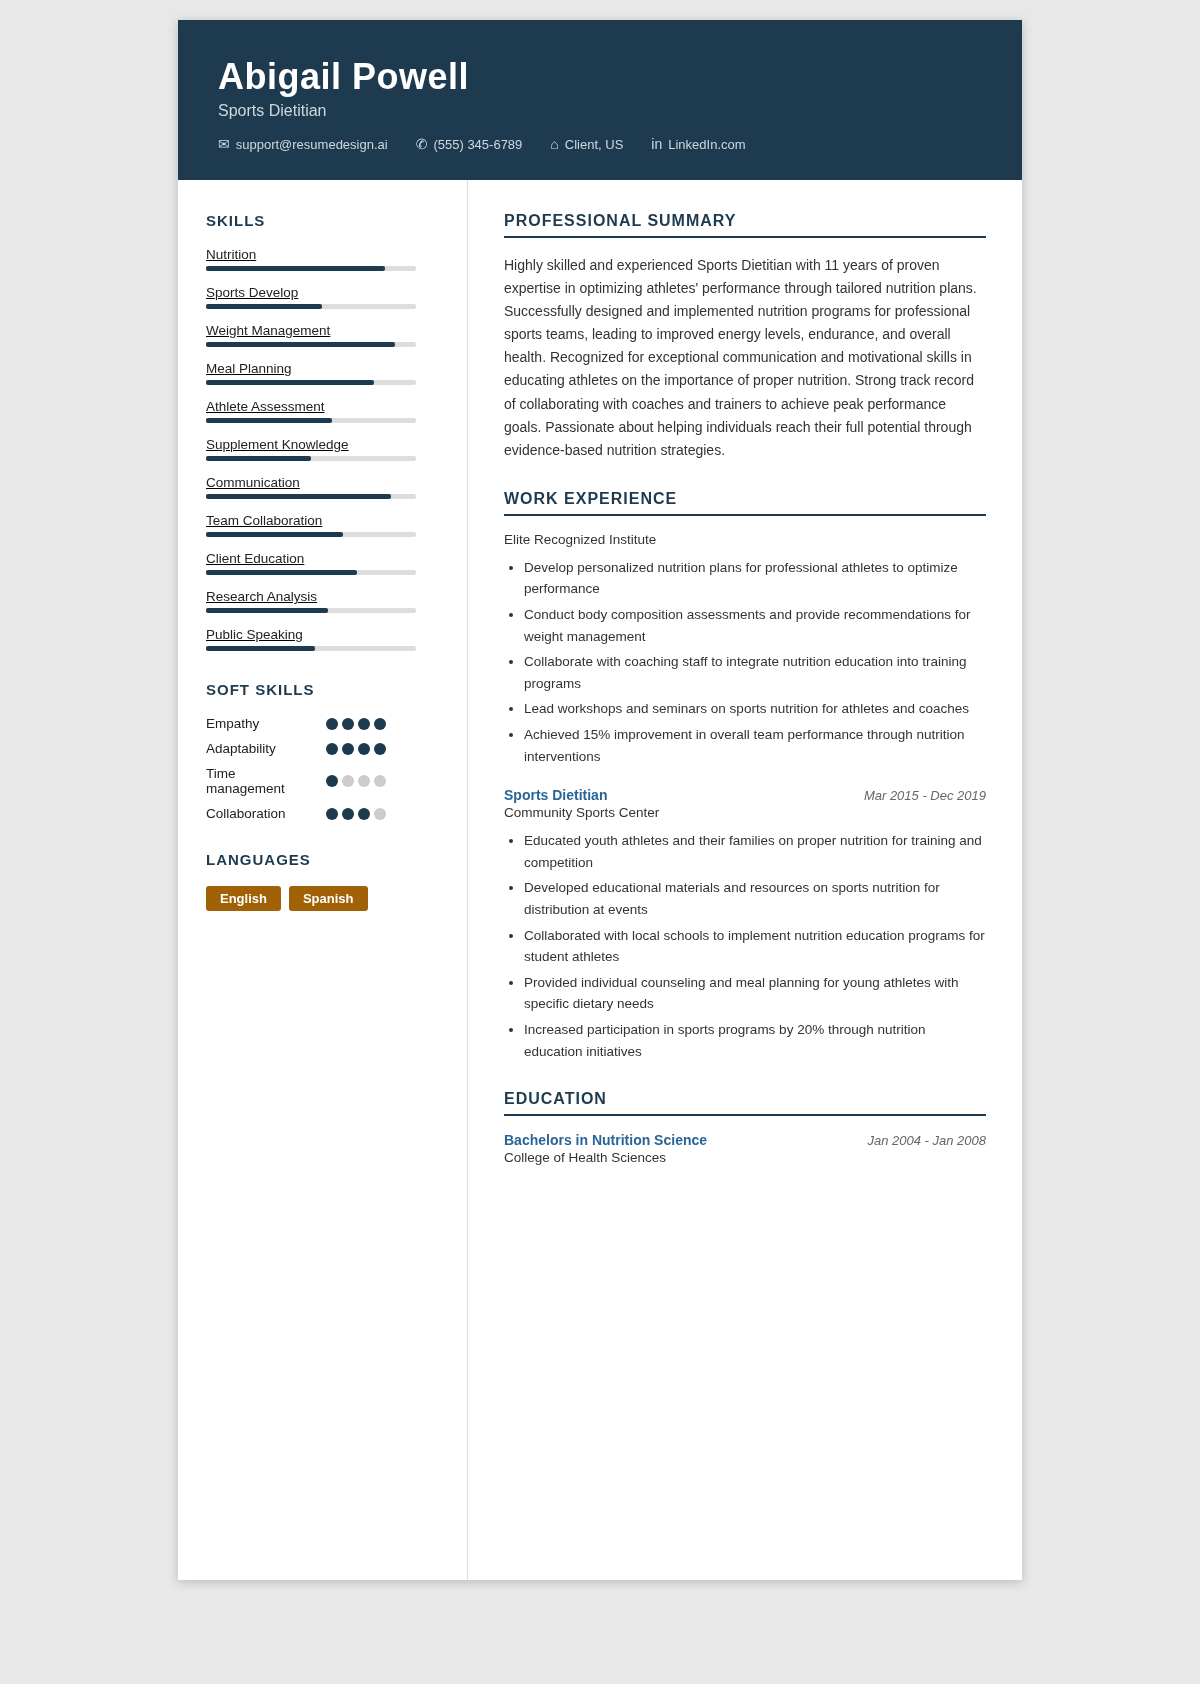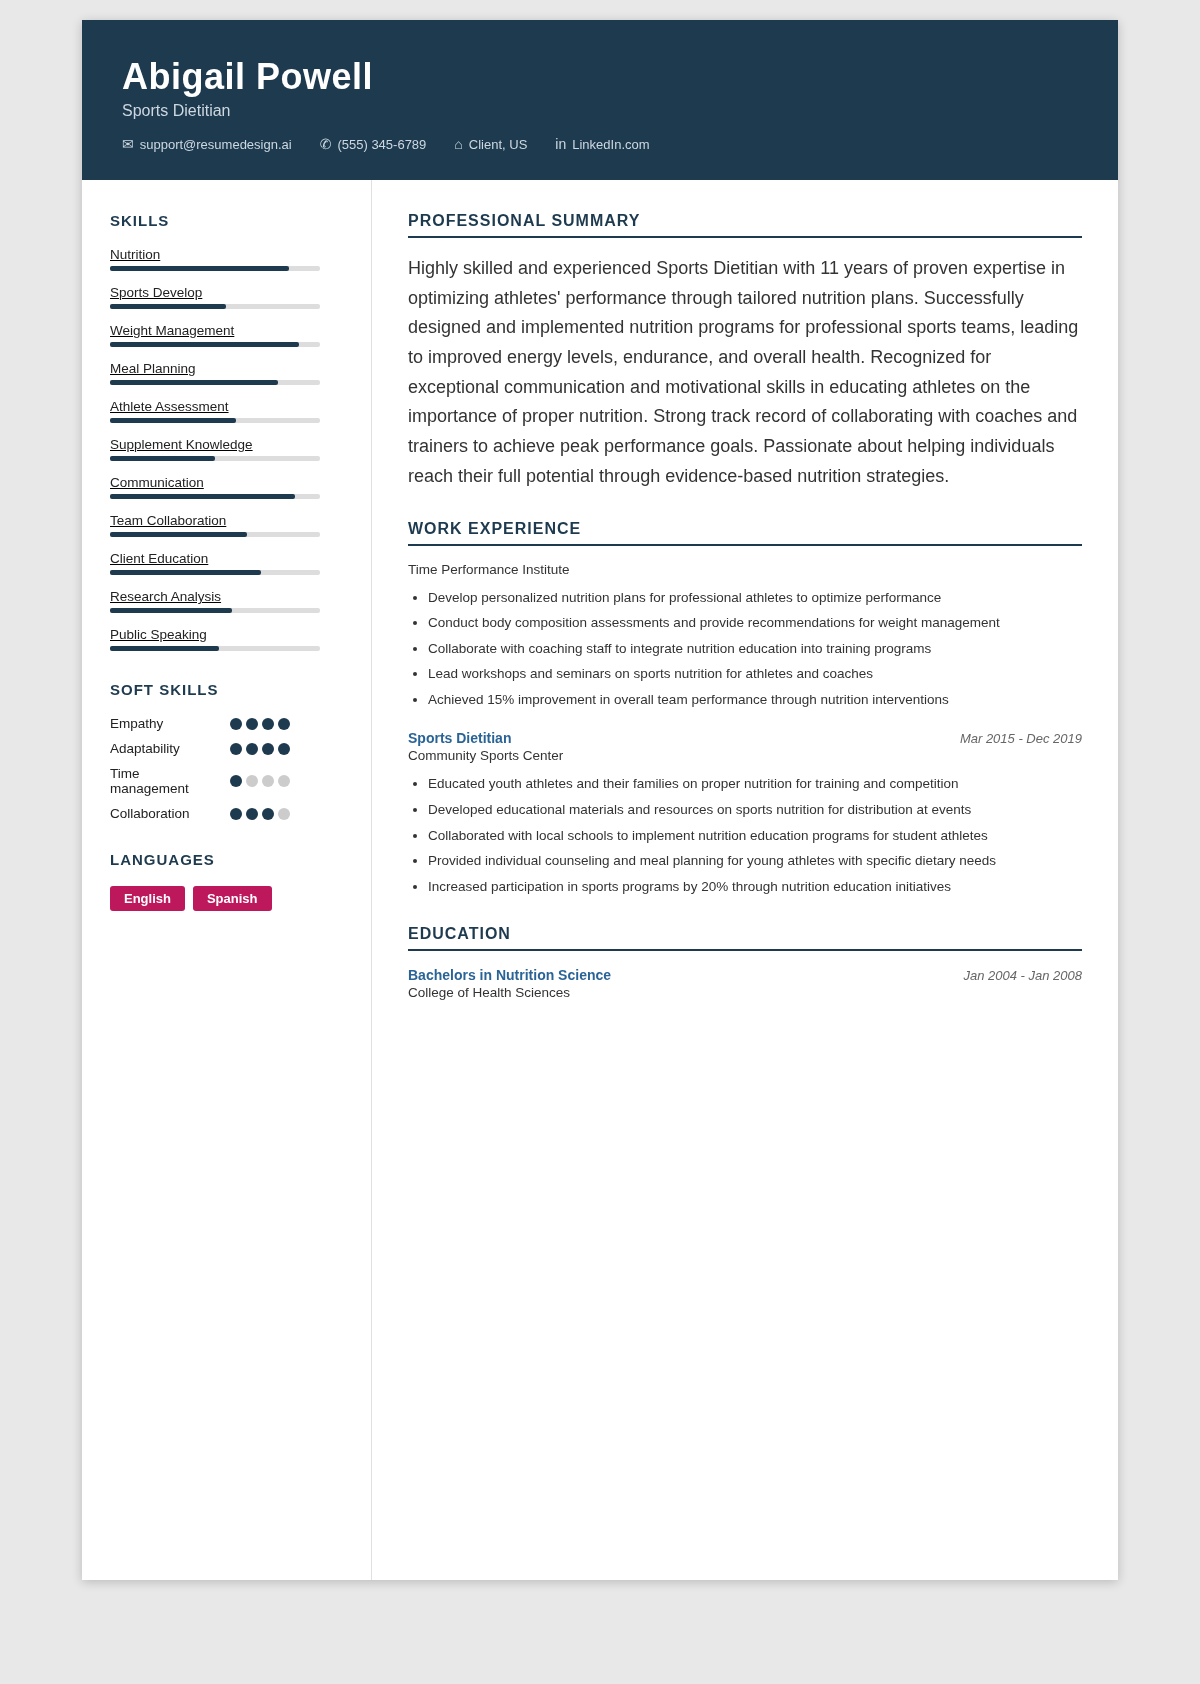--- a/index.html
+++ b/index.html
@@ -4,21 +4,21 @@
   <style>
     * { margin: 0; padding: 0; box-sizing: border-box; }
     body {
       font-family: Arial, sans-serif;
       background: #e8e8e8;
       display: flex;
       justify-content: center;
       padding: 20px 0;
     }
     .resume {
-      width: 1036px;
+      width: 844px;
       background: #fff;
       box-shadow: 0 2px 10px rgba(0,0,0,0.2);
     }
     
     .header {
       background: #1e3a4f;
       color: #fff;
       padding: 36px 40px 28px 40px;
     }
     .header-name {
@@ -120,21 +120,21 @@
     .dot.empty {
       background: #ccc;
     }
     
     .lang-tags {
       display: flex;
       gap: 8px;
       flex-wrap: wrap;
     }
     .lang-tag {
-      background: #be185d;
+      background: #a16207;
       color: #fff;
       padding: 5px 14px;
       border-radius: 3px;
       font-size: 13px;
       font-weight: 600;
     }
     
     .main {
       flex: 1;
       padding: 32px 36px;
@@ -147,21 +147,21 @@
       text-transform: uppercase;
       border-bottom: 2px solid #1e3a4f;
       padding-bottom: 6px;
       margin-bottom: 16px;
       margin-top: 28px;
     }
     .main-section-heading:first-child {
       margin-top: 0;
     }
     .summary-text {
-      font-size: 18px;
+      font-size: 14px;
       color: #333;
       line-height: 1.65;
     }
     
     .job-header {
       display: flex;
       justify-content: space-between;
       align-items: baseline;
       margin-bottom: 2px;
     }
@@ -369,21 +369,21 @@
         </div>
     </div>
 
     <div class="main">
       <div class="main-section-heading">PROFESSIONAL SUMMARY</div>
       <p class="summary-text">Highly skilled and experienced Sports Dietitian with 11 years of proven expertise in optimizing athletes' performance through tailored nutrition plans. Successfully designed and implemented nutrition programs for professional sports teams, leading to improved energy levels, endurance, and overall health. Recognized for exceptional communication and motivational skills in educating athletes on the importance of proper nutrition. Strong track record of collaborating with coaches and trainers to achieve peak performance goals. Passionate about helping individuals reach their full potential through evidence-based nutrition strategies.</p>
 
       <div class="main-section-heading">WORK EXPERIENCE</div>
       <div class="jobs-list">
           <div>
-      <div class="job-company">Time Performance Institute</div>
+      <div class="job-company">Elite Recognized Institute</div>
       <ul class="job-bullets">
               <li>Develop personalized nutrition plans for professional athletes to optimize performance</li>
               <li>Conduct body composition assessments and provide recommendations for weight management</li>
               <li>Collaborate with coaching staff to integrate nutrition education into training programs</li>
               <li>Lead workshops and seminars on sports nutrition for athletes and coaches</li>
               <li>Achieved 15% improvement in overall team performance through nutrition interventions</li>
             </ul>
     </div>
           <div>
       <div class="job-header">

